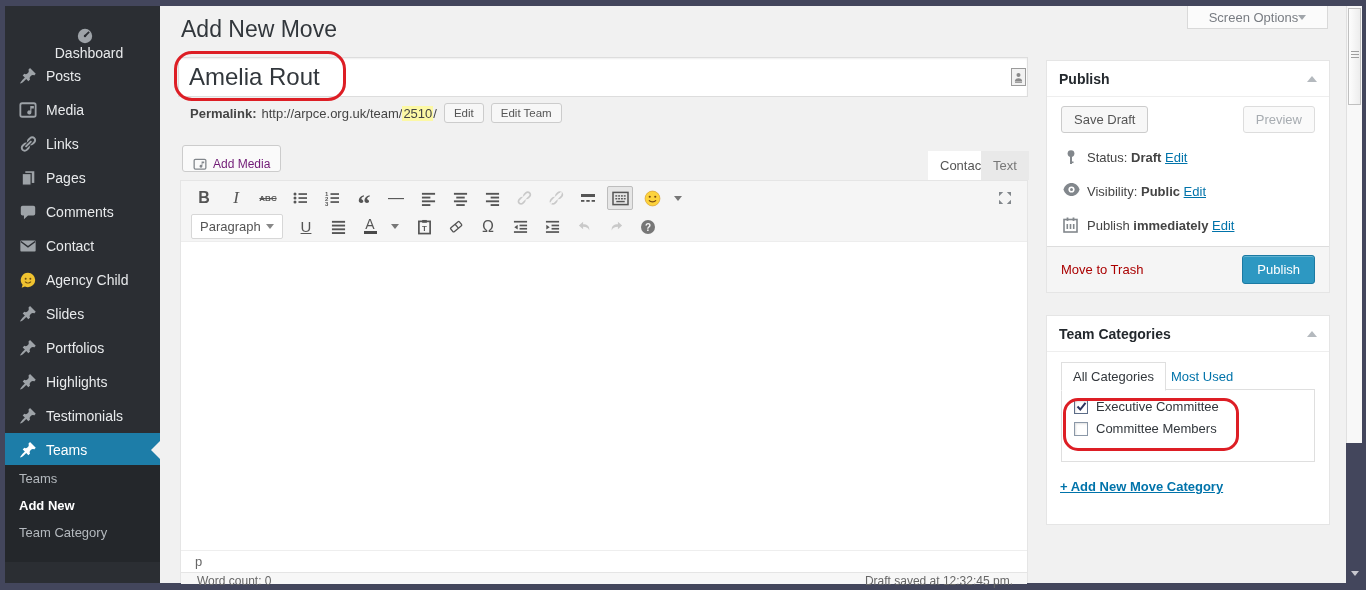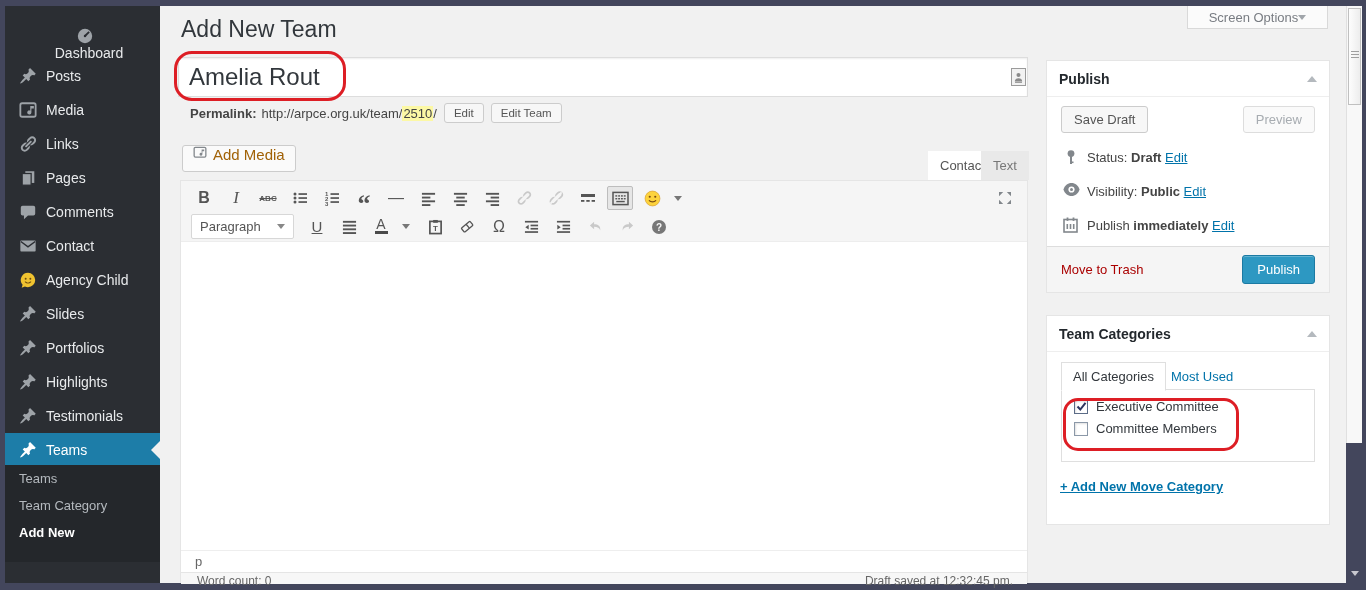--- a/index.html
+++ b/index.html
@@ -34,42 +34,42 @@
   .annotation { position:absolute; border:3px solid #dd1e25; border-radius:18px; z-index:40; pointer-events:none; }
   .annot-title { left:174px; top:51px; width:172px; height:50px; }
   .annot-cats  { left:1063px; top:398px; width:176px; height:53px; border-radius:15px; }
 
   .permalink { position:absolute; left:190px; top:103px; font-size:13px; color:#444; display:flex; align-items:center; }
   .permalink b { margin-right:5px; }
   .hl { background:#fcf8a5; padding:0 1px; }
   .mini-btn { margin-left:7px; padding:3px 9px; font-size:11.5px; color:#555; background:#f7f7f7; border:1px solid #ccc; border-radius:3px; cursor:pointer; font-family:inherit; }
 
   
-  .add-media-btn { position:absolute; left:182px; top:145px; height:27px; display:inline-flex; align-items:flex-start; gap:6px;
-    padding:0 10px; background:#fafafa; border:1px solid #ccc; border-radius:3px; font-size:15px; color:#a16207; cursor:pointer; }
+  .add-media-btn { position:absolute; left:182px; top:145px; height:27px; display:inline-flex; align-items:flex-end; gap:6px;
+    padding:0 10px; background:#fafafa; border:1px solid #ccc; border-radius:3px; font-size:12px; color:#701a75; cursor:pointer; }
   .editor-tab { position:absolute; top:151px; height:29px; padding:0 12px; font-size:13px; color:#555; display:flex; align-items:center; cursor:pointer; }
   .tab-visual { left:928px; background:#fff; }
   .tab-text { left:981px; background:#e9e9e9; color:#777; }
 
   .editor-box { position:absolute; left:180px; top:180px; width:848px; height:403px; background:#fff; border:1px solid #e5e5e5; }
   .mce-toolbar { position:absolute; left:0; top:0; width:100%; height:61px; background:#f5f5f5; border-bottom:1px solid #ededed; }
   .tb-row { position:absolute; left:10px; display:flex; align-items:center; }
   .tb-row1 { top:5px; } .tb-row2 { top:33px; }
   .tbtn { width:26px; height:24px; display:flex; align-items:center; justify-content:center; color:#555; margin-right:6px; cursor:pointer; font-size:15px; }
   .tbtn.disabled { color:#c9c9c9; }
   .tbtn.pressed { border:1px solid #bdbdbd; background:#e6e6e6; border-radius:2px; }
   .tb-b { font-weight:bold; font-size:16px; }
   .tb-i { font-family:"Liberation Serif",serif; font-style:italic; font-size:17px; }
   .tb-abc { font-size:8px; text-decoration:line-through; letter-spacing:0; font-weight:bold; }
   .tb-quote { font-family:"Liberation Serif",serif; font-size:26px; font-weight:bold; line-height:10px; padding-top:12px; }
   .tb-hr { font-size:16px; }
   .tb-u { font-size:15px; text-decoration:underline; }
   .tb-omega { font-size:16px; }
   .fullscreen-btn { position:absolute; right:10px; top:7px; width:22px; height:22px; color:#82878c; cursor:pointer; }
-  .para-select { height:25px; width:103px; background:#fff; border:1px solid #d7d7d7; border-radius:2px; font-size:13px; color:#555;
+  .para-select { height:25px; width:92px; background:#fff; border:1px solid #d7d7d7; border-radius:2px; font-size:13px; color:#555;
     display:flex; align-items:center; padding:0 8px; justify-content:space-between; margin-right:10px; cursor:pointer; }
   .forecolor { display:flex; flex-direction:column; align-items:center; line-height:11px; font-size:14px; }
   .forecolor .bar { width:13px; height:3px; background:#4a4a4a; margin-top:1px; }
   .mce-content { position:absolute; left:0; top:62px; width:100%; height:307px; background:#fff; cursor:text; }
   .mce-path { position:absolute; left:0; top:369px; width:100%; height:22px; border-top:1px solid #eee; font-size:13px; color:#666; padding:3px 0 0 14px; }
   .mce-status { position:absolute; left:0; top:391px; width:100%; height:12px; background:#f7f7f7; border-top:1px solid #e5e5e5; font-size:12px; color:#666;text-align:right; }
   .word-count { position:absolute; left:16px; top:1px; }
   .draft-saved { position:absolute; right:14px; top:1px; }
 
   
@@ -232,40 +232,40 @@
             <svg width="18" height="18" viewBox="0 0 20 20" fill="currentColor">
               <path d="M10.44 3.02l1.82-1.82 6.36 6.35-1.83 1.82c-1.05-.68-2.48-.57-3.41.36l-.75.75c-.92.93-1.04 2.35-.35 3.41l-1.83 1.82-2.41-2.41-2.8 2.79c-.42.42-3.38 2.71-3.8 2.29s1.86-3.38 2.28-3.8l2.79-2.79L4.1 9.36l1.83-1.82c1.05.69 2.48.57 3.4-.36l.75-.75c.93-.92 1.05-2.35.36-3.41z"></path>
             </svg>
           </span>
           <span>Teams</span>
           <span class="notch"></span>
         </div>
       </div>
     <div class="submenu">
         <span class="submenu-item">Teams</span>
+        <span class="submenu-item active">Add New</span>
         <span class="submenu-item">Team Category</span>
-        <span class="submenu-item active">Add New</span>
       </div>
     <div class="menu-item" style="top:568px;">
       <span class="mi-icon">
           <svg width="18" height="18" viewBox="0 0 20 20" fill="currentColor">
             <path d="M12.5 2L18 7.5l-6.5 6.5-5.5-5.5z"></path>
             <path d="M5.5 9.5L10 14c-.5 2.5-2.5 4-6.5 4-.8 0-1.5-.2-2-.5 1.5-.8 2-1.7 2.2-3 .2-1.6.6-3.6 1.8-5z"></path>
           </svg>
         </span>
       <span>Appearance</span>
     </div>
   </div>
 
   <div class="screen-options">
     <span>Screen Options</span>
     <span class="caret-down"></span>
   </div>
 
-  <h1 class="page-title">Add New Team</h1>
+  <h1 class="page-title">Add New Move</h1>
 
   <input class="title-input" type="text" value="Amelia Rout" style="">
   <span class="autofill-badge">
     <svg width="9" height="11" viewBox="0 0 9 11">
         <circle cx="4.5" cy="3" r="2" fill="#8a8a8a"></circle>
         <path d="M.8 9.5c0-2 1.7-3.2 3.7-3.2s3.7 1.2 3.7 3.2z" fill="#8a8a8a"></path>
         <rect x="1" y="9.8" width="7" height="1" fill="#8a8a8a"></rect>
       </svg>
   </span>
   <div class="annotation annot-title"></div>

